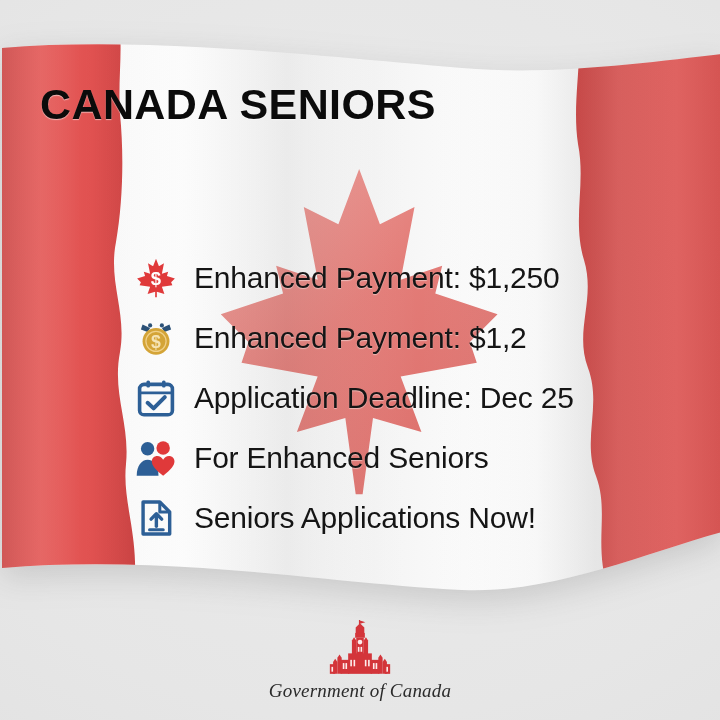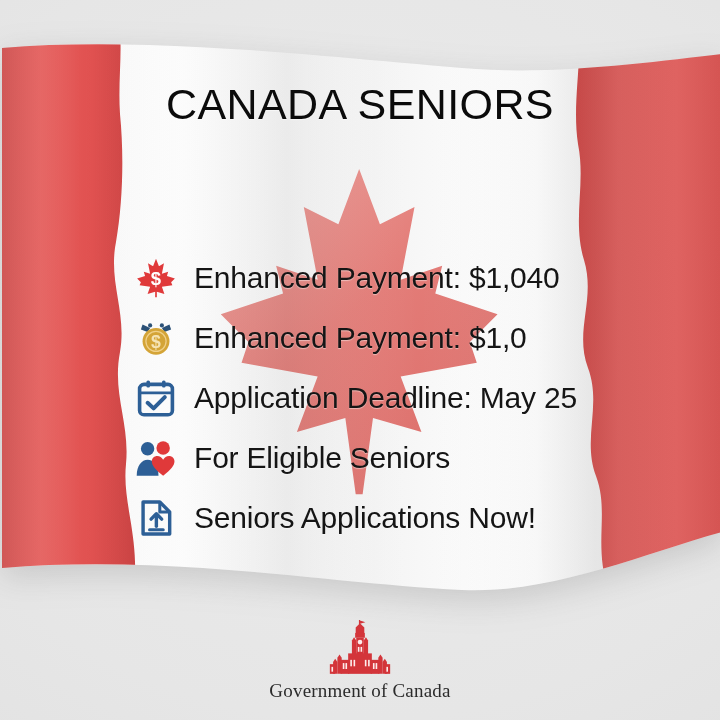--- a/index.html
+++ b/index.html
@@ -24,22 +24,23 @@
     left:-8px; top:34px;
     width:736px; height:560px;
     filter: drop-shadow(0 10px 16px rgba(90,90,90,0.22));
   }
   .flag-svg{ display:block; width:100%; height:100%; }
 
   
   .title{
     position:absolute;
     left:0; right:0; top:76px;
-    text-align:center;
-    font-weight:normal;
+    text-align:left;
+    padding-left:40px;
+    font-weight:bold;
     font-size:43px;
     line-height:1.32;
     letter-spacing:0.4px;
     color:#0b0b0b;
     text-shadow:0 1px 1px rgba(255,255,255,0.55);
   }
   .title span{ display:block; }
 
   
   .rows{
@@ -65,20 +66,21 @@
     white-space:nowrap;
     letter-spacing:-0.2px;
     text-shadow:0 1px 1px rgba(255,255,255,0.45);
   }
 
   
   .wordmark{
     position:absolute;
     left:0; right:0; bottom:18px;
     text-align:center;
+    font-style:italic;
   }
   .wordmark .bldg{ display:block; margin:0 auto 4px; }
   .wordmark .gc-text{
     font-family:"Liberation Serif", serif;
     font-size:19px;
     color:#2b2b2b;
     letter-spacing:0.2px;
   }
 </style>
 </head>
@@ -178,64 +180,64 @@
     <div class="row">
       <span class="ico">
         <svg width="42" height="42" viewBox="0 0 100 100">
           <path fill="#e0393a" d="
             M50,4 L57,22 L69,15 L64,40 L79,35 L76,45 L95,51 L86,60 L89,67
             L64,71 L70,88 L52,83 L52,96 L48,96 L48,83 L30,88 L36,71
             L11,67 L14,60 L5,51 L24,45 L21,35 L36,40 L31,15 L43,22 Z"></path>
           <text x="50" y="66" font-family="Liberation Sans, sans-serif" font-size="44" font-weight="bold" fill="#ffffff" text-anchor="middle">$</text>
         </svg>
       </span>
-      <span class="label">Enhanced Payment: $1,040</span>
+      <span class="label">Enhanced Payment: $1,250</span>
     </div>
 
     <div class="row">
       <span class="ico">
         <svg width="42" height="42" viewBox="0 0 100 100">
           <path fill="#2b5177" d="M18,18 L36,26 L30,36 L14,30 Z"></path>
           <path fill="#2b5177" d="M82,18 L86,30 L70,36 L64,26 Z"></path>
           <circle cx="36" cy="20" r="5" fill="#2b5177"></circle>
           <circle cx="64" cy="20" r="5" fill="#2b5177"></circle>
           <circle cx="50" cy="58" r="32" fill="#d4a437"></circle>
           <circle cx="50" cy="58" r="24" fill="none" stroke="#f0d089" stroke-width="3"></circle>
           <text x="50" y="74" font-family="Liberation Sans, sans-serif" font-size="42" font-weight="bold" fill="#f5e3b4" text-anchor="middle">$</text>
         </svg>
       </span>
-      <span class="label">Enhanced Payment: $1,0</span>
+      <span class="label">Enhanced Payment: $1,2</span>
     </div>
 
     <div class="row">
       <span class="ico">
         <svg width="40" height="40" viewBox="0 0 100 100">
           <rect x="26" y="6" width="9" height="18" rx="4" fill="#2d5f96"></rect>
           <rect x="65" y="6" width="9" height="18" rx="4" fill="#2d5f96"></rect>
           <rect x="9" y="16" width="82" height="76" rx="11" fill="none" stroke="#2d5f96" stroke-width="9"></rect>
           <path d="M9,37 L91,37" stroke="#2d5f96" stroke-width="7"></path>
           <path d="M29,62 L44,76 L72,48" fill="none" stroke="#2d5f96" stroke-width="10" stroke-linecap="round" stroke-linejoin="round"></path>
         </svg>
       </span>
-      <span class="label">Application Deadline: May 25</span>
+      <span class="label">Application Deadline: Dec 25</span>
     </div>
 
     <div class="row">
       <span class="ico">
         <svg width="42" height="42" viewBox="0 0 100 100">
           <circle cx="30" cy="28" r="16" fill="#2d5f96"></circle>
           <path fill="#2d5f96" d="M4,92 C4,68 16,54 30,54 C44,54 56,68 56,92 Z"></path>
           <circle cx="67" cy="26" r="16" fill="#e0393a"></circle>
           <path fill="#e0393a" d="
             M67,92 C48,78 40,68 40,58 C40,50 46,45 53,45
             C59,45 64,49 67,54 C70,49 75,45 81,45
             C88,45 94,50 94,58 C94,68 86,78 67,92 Z"></path>
         </svg>
       </span>
-      <span class="label">For Eligible Seniors</span>
+      <span class="label">For Enhanced Seniors</span>
     </div>
 
     <div class="row">
       <span class="ico">
         <svg width="38" height="38" viewBox="0 0 100 100">
           <path d="M16,8 L60,8 L86,34 L86,92 L16,92 Z" fill="none" stroke="#2d5f96" stroke-width="9" stroke-linejoin="round"></path>
           <path d="M60,8 L60,34 L86,34" fill="none" stroke="#2d5f96" stroke-width="8" stroke-linejoin="round"></path>
           <path d="M51,72 L51,42" stroke="#2d5f96" stroke-width="9" stroke-linecap="round"></path>
           <path d="M37,53 L51,39 L65,53" fill="none" stroke="#2d5f96" stroke-width="9" stroke-linecap="round" stroke-linejoin="round"></path>
           <path d="M33,81 L69,81" stroke="#2d5f96" stroke-width="8" stroke-linecap="round"></path>

